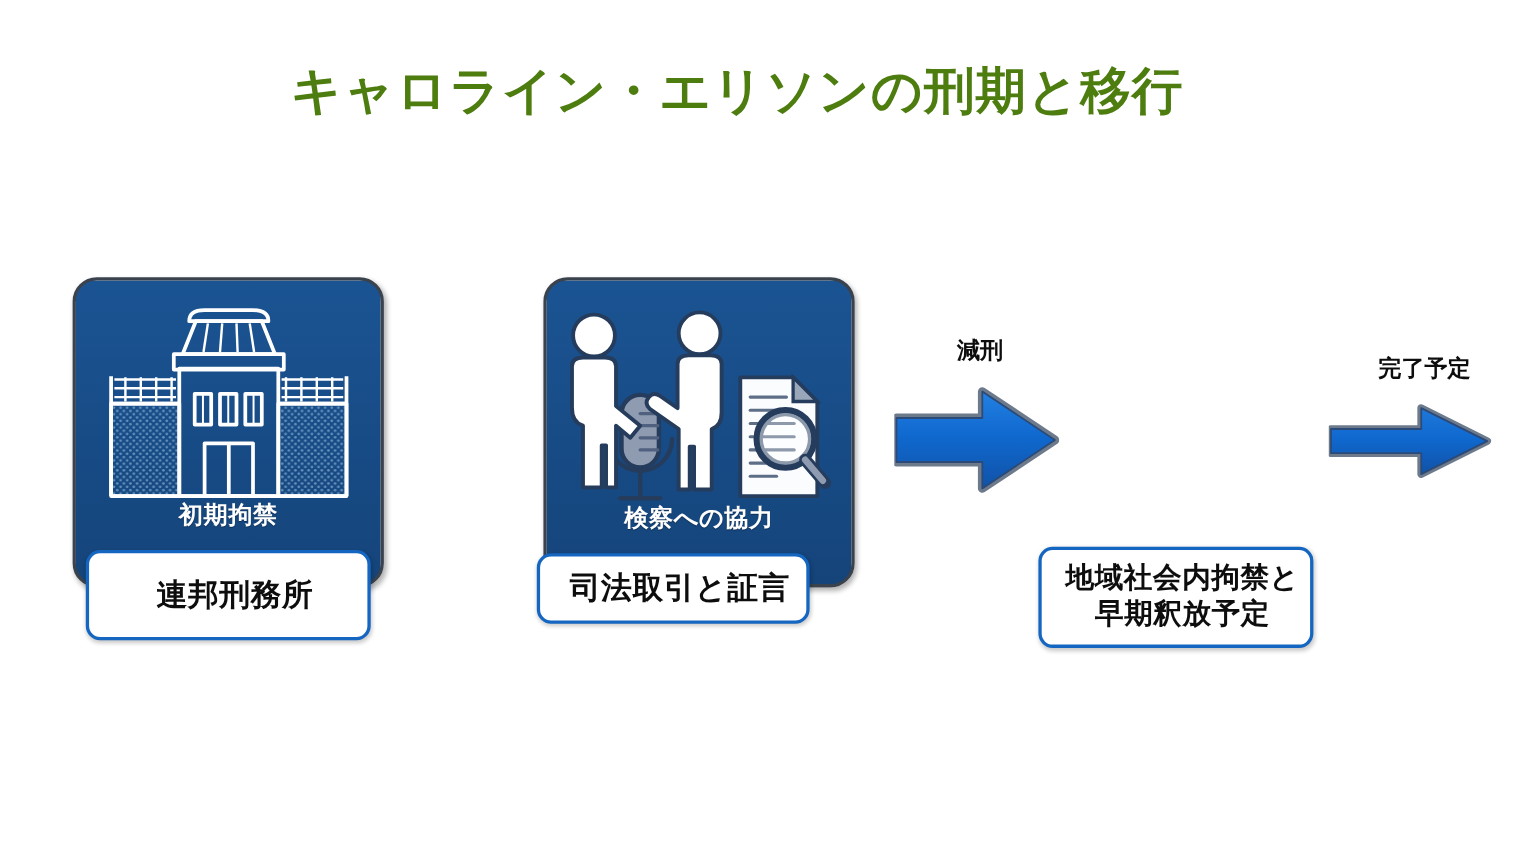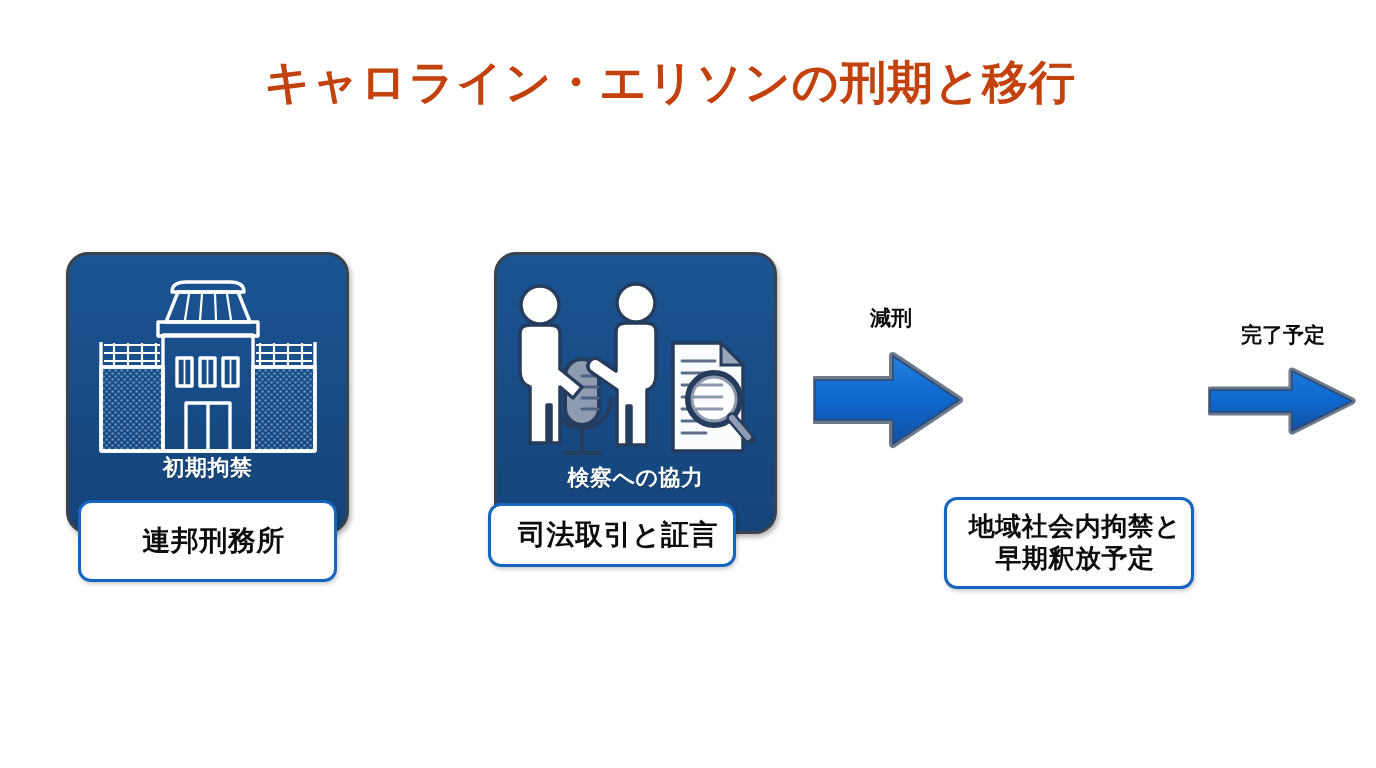--- a/index.html
+++ b/index.html
@@ -25,21 +25,21 @@
   
   #title {
     position: absolute;
     left: 0;
     top: 52px;
     width: 1340px;
     text-align: center;
     font-size: 46px;
     font-weight: bold;
     letter-spacing: 1px;
-    color: #c2410c;
+    color: #4d7c0f;
     white-space: nowrap;
   }
   
   .card {
     position: absolute;
     border-radius: 22px;
     background: linear-gradient(180deg, #1b5493 0%, #174b85 55%, #15447a 100%);
     border: 3px solid #3a424e;
     box-shadow: 2px 3px 5px rgba(0,0,0,0.30);
     box-sizing: border-box;
@@ -234,21 +234,21 @@
             <line x1="172" y1="152" x2="196" y2="152"></line>
           </g>
           <circle cx="204" cy="118" r="26" fill="none" stroke="#253c5c" stroke-width="6"></circle>
           <circle cx="204" cy="118" r="22" fill="#ffffff" fill-opacity="0.30" stroke="#8c99ab" stroke-width="3"></circle>
           <line x1="222" y1="137" x2="240" y2="158" stroke="#253c5c" stroke-width="11" stroke-linecap="round"></line>
           <line x1="222" y1="137" x2="238" y2="156" stroke="#8e9bb0" stroke-width="6" stroke-linecap="round"></line>
         </g>
       </svg>
     </div>
 
-    <div class="card-label-row" style="top:208px;">
+    <div class="card-label-row" style="top:201px;">
       <span class="card-label">検察への協力</span>
     </div>
   </div>
 
   <div class="callout" style="left:488px; top:503px; width:248px; height:64px;">
     <span class="callout-text">司法取引と証言</span>
   </div>
 
   <div class="arrow-wrap" style="left:766px; top:350px; width:150px; height:100px;margin-left:47px;">
     <svg class="icon-svg" width="150" height="100" viewBox="0 0 150 100">
@@ -276,16 +276,16 @@
       <defs>
         <linearGradient id="ag3" x1="0" y1="0" x2="0" y2="1">
           <stop offset="0%" stop-color="#1f78d8"></stop>
           <stop offset="45%" stop-color="#0f69cf"></stop>
           <stop offset="100%" stop-color="#1152a8"></stop>
         </linearGradient>
       </defs>
       <path d="M2 24 L84 24 L84 5 L144 35 L84 65 L84 46 L2 46 Z" fill="url(#ag3)" stroke="#6d7a8b" stroke-width="7" stroke-linejoin="round"></path>
       <path d="M2 24 L84 24 L84 5 L144 35 L84 65 L84 46 L2 46 Z" fill="url(#ag3)" stroke="#2c4a77" stroke-width="1.6" stroke-linejoin="round"></path>
     </svg>
-    <div class="arrow-label" style="left:10px; top:-45px; width:130px;">完了予定</div>
+    <div class="arrow-label" style="left:22px; top:-45px; width:130px;">完了予定</div>
   </div>
 
 </div>
 
 </body></html>

